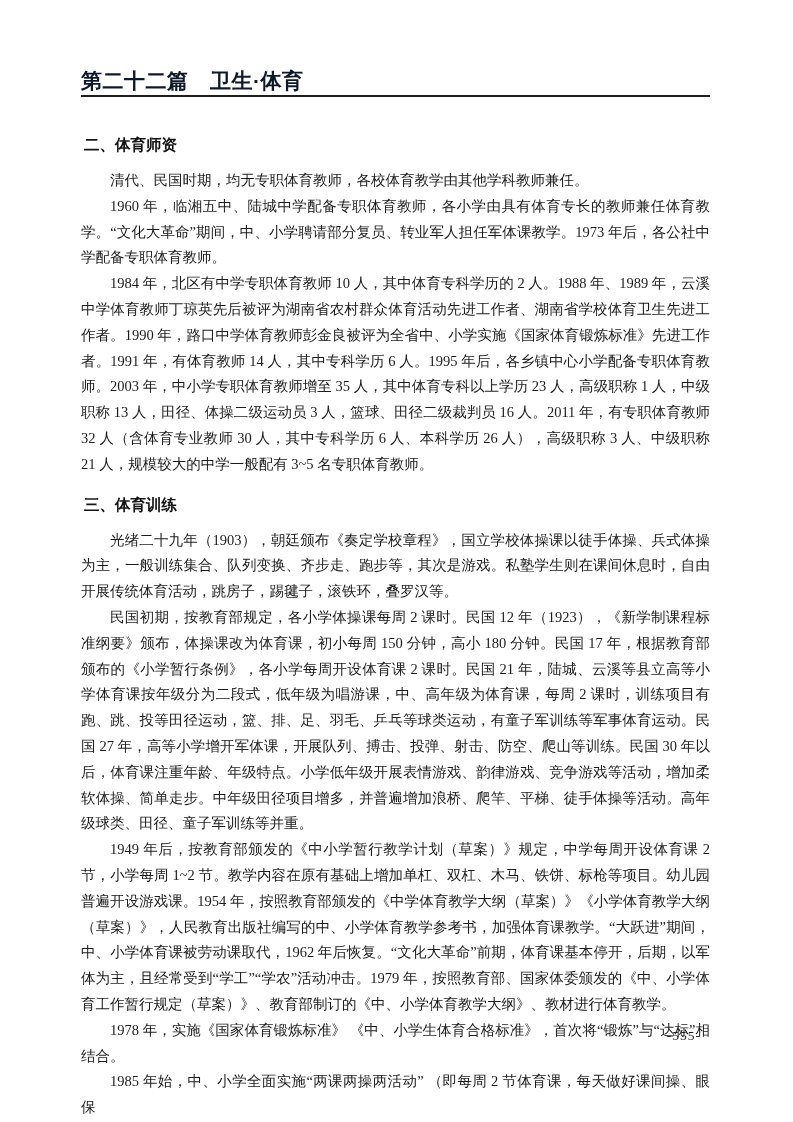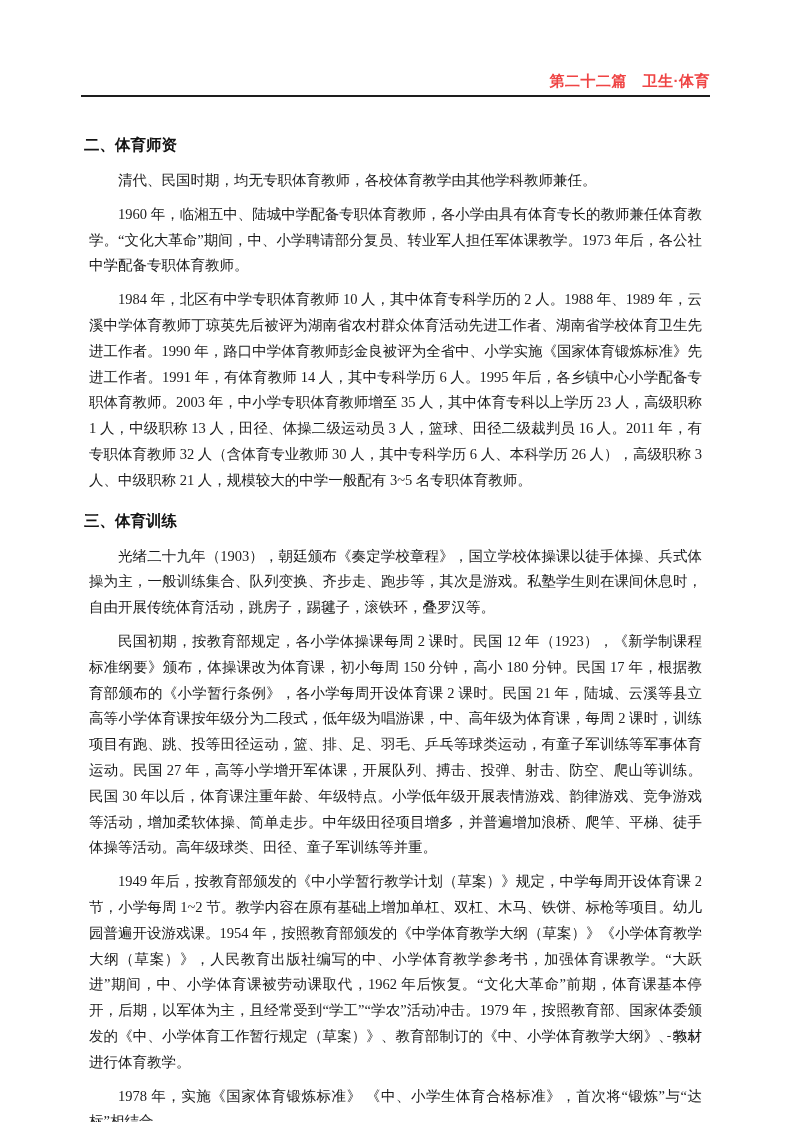--- a/index.html
+++ b/index.html
@@ -17,46 +17,46 @@
     font-family: "Liberation Serif", "DejaVu Serif", serif;
   }
   .content {
     position: absolute;
     left: 81px;
     top: 0;
     width: 629px;
   }
   .running-header {
     padding-top: 70px;
-    text-align: right;
+    text-align: left;
     font-family: "Liberation Sans", "DejaVu Sans", sans-serif;
     font-weight: 700;
-    font-size: 15px;
+    font-size: 21px;
     letter-spacing: 0.5px;
-    color: #ef4444;
+    color: #0f172a;
     line-height: 22px;
   }
   .header-rule {
     margin-top: 3px;
     border-bottom: 2px solid #1d1d1d;
     height: 0;
   }
   .section-heading {
     font-family: "Liberation Sans", "DejaVu Sans", sans-serif;
     font-weight: 700;
     font-size: 15.5px;
     color: #141414;
     margin: 38px 0 13px 3px;
     line-height: 20px;
   }
   .section-heading.second {
     margin-top: 17px;
   }
   .para {
-    margin: 8px;
+    margin: 0;
     font-size: 14.5px;
     line-height: 25.8px;
     text-align: justify;
     text-indent: 2em;
     color: #1b1b1b;
   }
   .page-number {
     position: absolute;
     top: 1028px;
     right: 92px;

